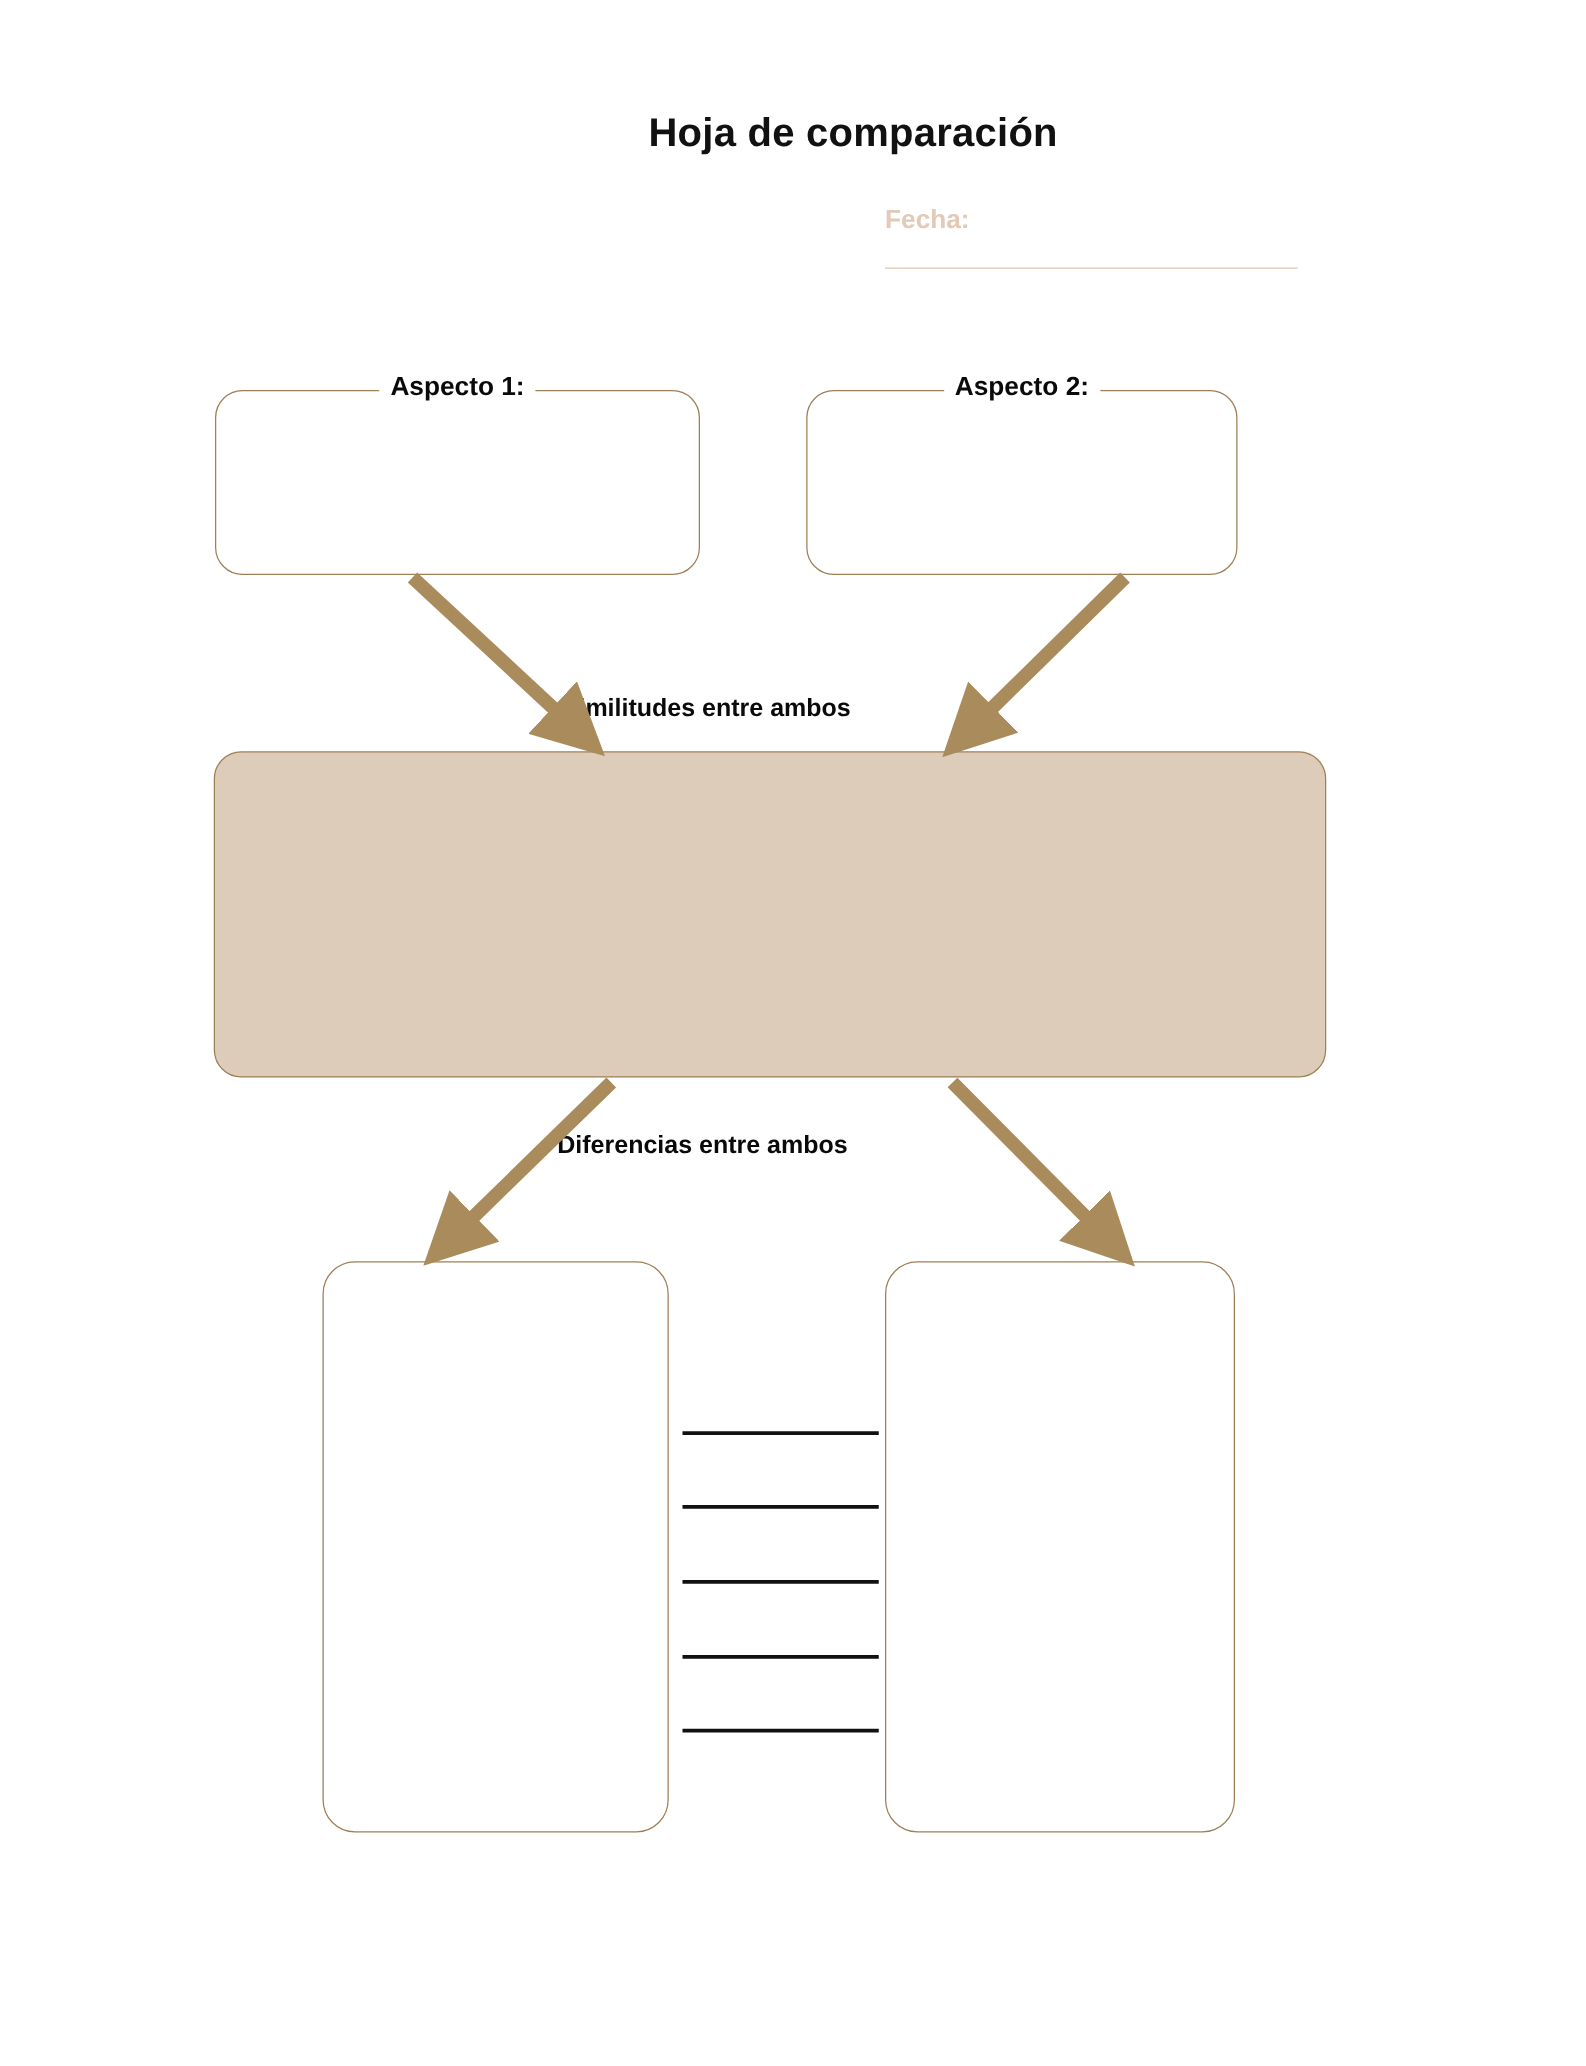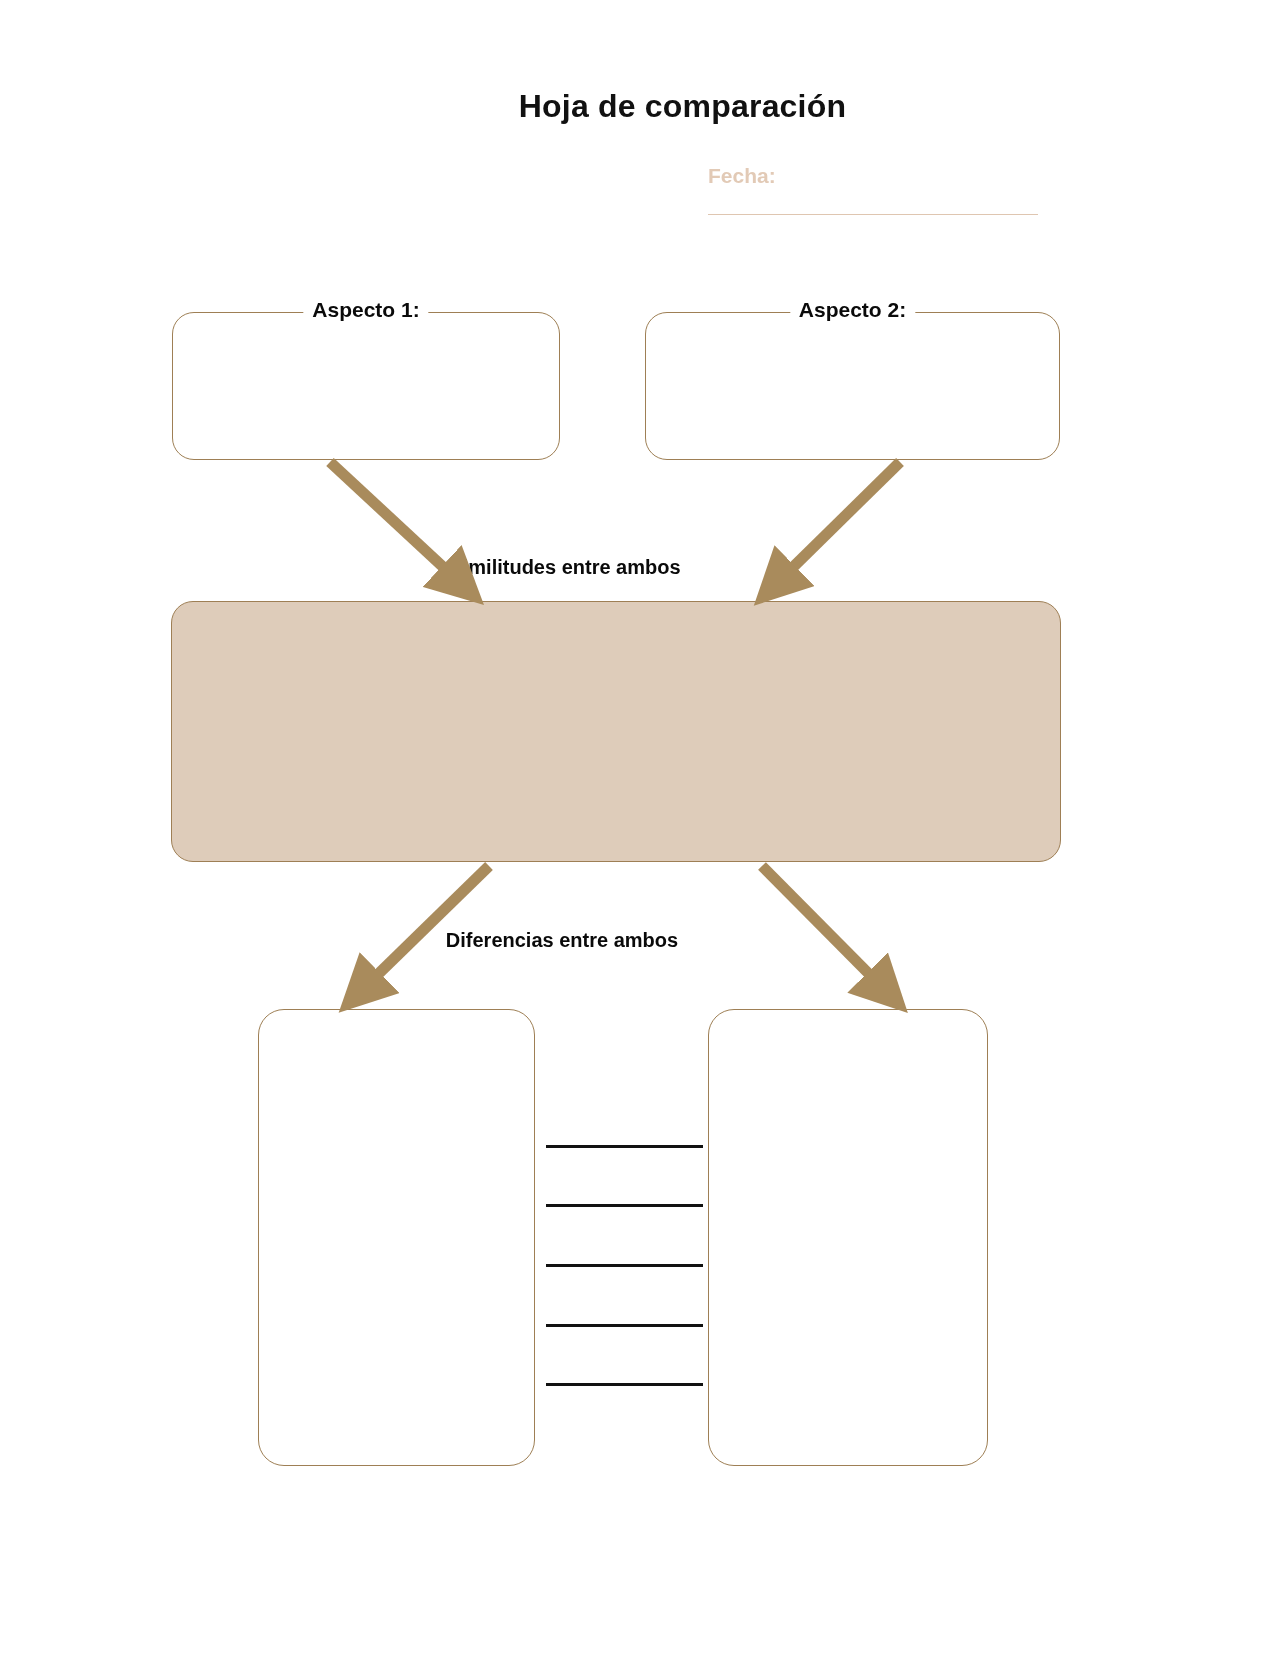--- a/index.html
+++ b/index.html
@@ -53,41 +53,41 @@
     left:50%;
     transform:translateX(-50%);
     background:#ffffff;
     padding:0 9px;
     font-size:21px;
     font-weight:bold;
     color:#0a0a0a;
     white-space:nowrap;
   }
   #aspect-1{left:172px;top:312px;width:388px;height:148px;}
-  #aspect-2{left:645px;top:312px;width:415px;height:148px;}
+  #aspect-2{left:645px;top:312px;width:345px;height:148px;}
 
   
   #similitudes-box{
     position:absolute;
     left:171px;top:601px;width:890px;height:261px;
     background:#DECCBA;
     border:1.6px solid #9E7F55;
     border-radius:22px;
     box-sizing:border-box;
   }
 
   
   .section-caption{
     position:absolute;
     font-size:20px;font-weight:bold;color:#0a0a0a;
     white-space:nowrap;
     text-align:center;
   }
   #caption-similitudes{left:0;top:556px;width:1130px;}
-  #caption-diferencias{left:0;top:905px;width:1124px;margin-top:24px;}
+  #caption-diferencias{left:0;top:905px;width:1124px;}
 
   
   #arrow-layer{
     position:absolute;left:0;top:0;width:1269px;height:1653px;
     pointer-events:none;
   }
 
   
   .diff-box{
     position:absolute;

